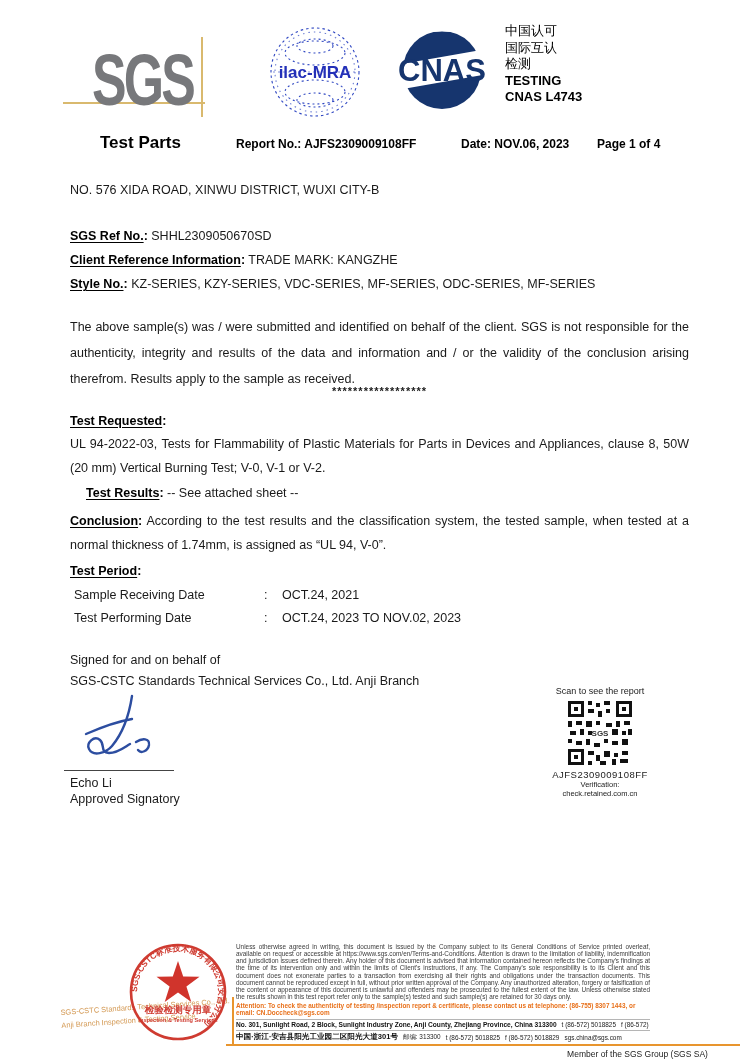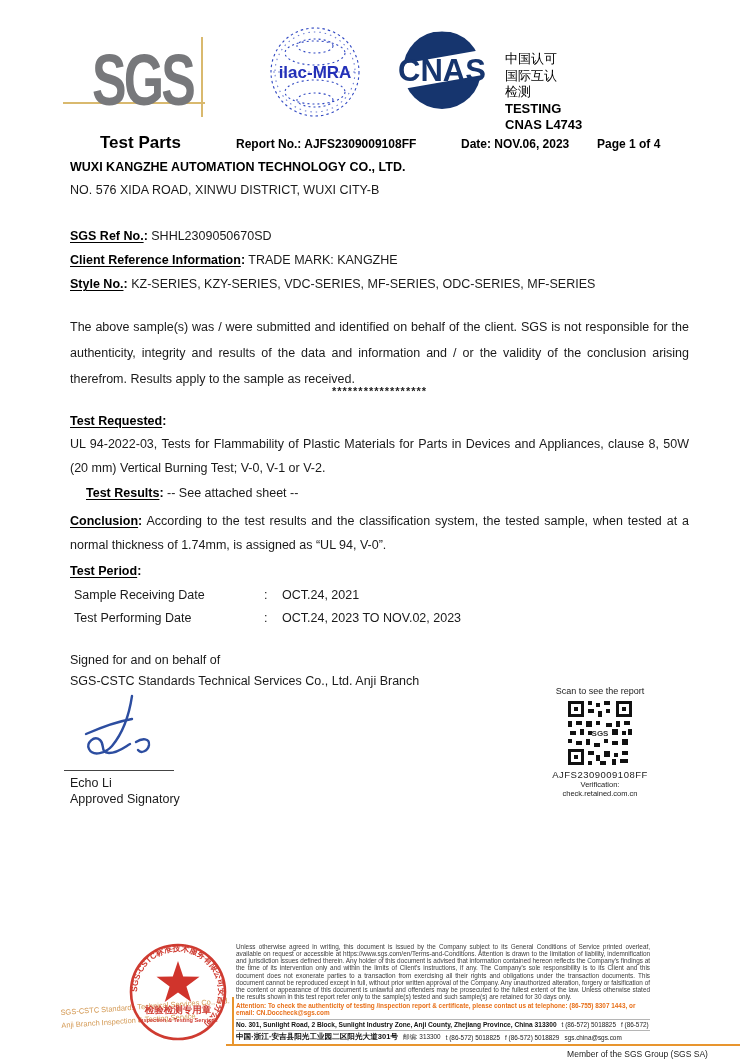--- a/index.html
+++ b/index.html
@@ -5,21 +5,21 @@
   html,body{margin:0;padding:0;background:#e8e8e8;}
   .page{position:relative;width:750px;height:1061px;background:#ffffff;margin:0 auto;
         font-family:"Liberation Sans","DejaVu Sans",sans-serif;color:#1a1a1a;overflow:hidden;}
   .abs{position:absolute;}
 
   
   .sgs-word{font-size:72px;font-weight:bold;color:#77787b;letter-spacing:-4px;line-height:1;
             transform:scaleX(.72);transform-origin:left top;}
   .gold-h{background:#d9b96e;height:2px;}
   .gold-v{background:#d9b96e;width:2px;}
-  .accred{font-size:13px;line-height:16.5px;color:#000;margin-top:28px;}
+  .accred{font-size:13px;line-height:16.5px;color:#000;}
   .accred .b{font-weight:bold;}
 
   
   .title{font-size:17px;font-weight:bold;color:#000;}
   .hmeta{font-size:12px;font-weight:bold;color:#000;white-space:nowrap;}
 
   
   .b12{font-size:12.5px;}
   .bold{font-weight:bold;color:#000;}
   .lbl{font-weight:bold;color:#000;text-decoration:underline;text-underline-offset:2px;}
@@ -95,21 +95,20 @@
     <div>检测</div>
     <div class="b">TESTING</div>
     <div class="b">CNAS L4743</div>
   </div>
 
   <div class="abs title" style="left:100px;top:133px;">Test Parts</div>
   <div class="abs hmeta" style="left:236px;top:137px;">Report No.: AJFS2309009108FF</div>
   <div class="abs hmeta" style="left:461px;top:137px;">Date: NOV.06, 2023</div>
   <div class="abs hmeta" style="left:597px;top:137px;">Page 1 of 4</div>
 
-  <div class="abs b12 bold" style="left:70px;top:160px;">WUXI KANGZHE AUTOMATION TECHNOLOGY CO., LTD.</div>
   <div class="abs b12" style="left:70px;top:183px;">NO. 576 XIDA ROAD, XINWU DISTRICT, WUXI CITY-B</div>
 
   <div class="abs" style="left:70px;top:224px;width:620px;">
     <p class="rowline"><span class="lbl">SGS Ref No.</span><span class="bold">:</span> <span>SHHL2309050670SD</span></p>
     <p class="rowline"><span class="lbl">Client Reference Information</span><span class="bold">:</span> <span>TRADE MARK: KANGZHE</span></p>
     <p class="rowline"><span class="lbl">Style No.</span><span class="bold">:</span> <span>KZ-SERIES, KZY-SERIES, VDC-SERIES, MF-SERIES, ODC-SERIES, MF-SERIES</span></p>
   </div>
 
   <p class="abs para" style="left:70px;top:314px;width:619px;">The above sample(s) was / were submitted and identified on behalf of the client. SGS is not responsible for the authenticity, integrity and results of the data and information and / or the validity of the conclusion arising therefrom. Results apply to the sample as received.</p>
 

